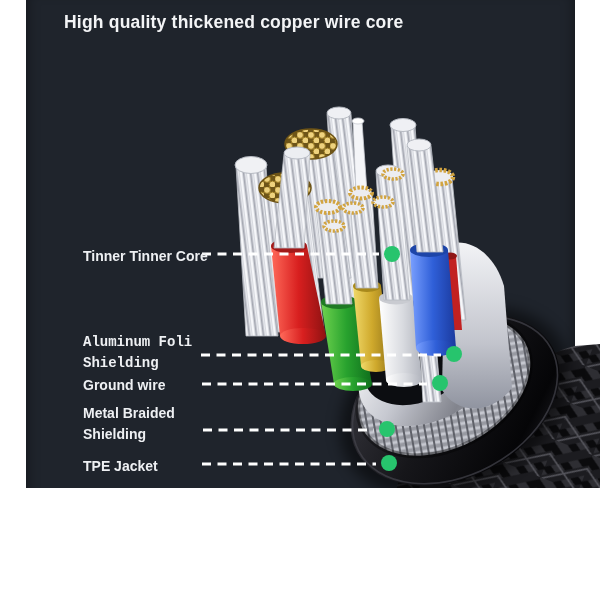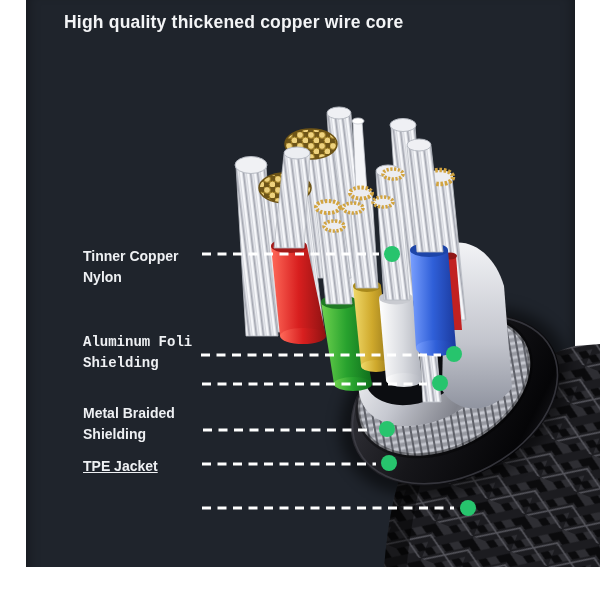--- a/index.html
+++ b/index.html
@@ -1,17 +1,17 @@
 <!DOCTYPE html>
 <html><head>
 <meta charset="utf-8">
 <style>
   html,body{margin:0;padding:0;}
   body{font-family:"Liberation Sans",sans-serif;}
-  .stage{position:relative;width:600px;height:567px;background:#ffffff;overflow:hidden;}
+  .stage{position:relative;width:600px;height:488px;background:#ffffff;overflow:hidden;}
   .panel{position:absolute;left:26px;top:0;width:549px;height:600px;background:#1f242c;
          box-shadow:inset 0 -10px 14px rgba(0,0,0,.45);}
   .art{position:absolute;left:0;top:0;width:600px;height:600px;}
   .page-title{position:absolute;left:64px;top:12px;font-size:17.5px;font-weight:bold;
               color:#f3f4f6;letter-spacing:.2px;white-space:nowrap;}
   .labels{position:absolute;left:0;top:0;width:600px;height:600px;pointer-events:none;}
   .label{position:absolute;left:83px;width:134px;font-size:14px;font-weight:bold;
          line-height:21px;color:#eef0f3;}
 </style>
 </head>
@@ -204,18 +204,19 @@
       <circle cx="387" cy="429" r="8"></circle>
       <circle cx="389" cy="463" r="8"></circle>
       <circle cx="468" cy="508" r="8"></circle>
     </g>
   </svg>
 
   <div class="page-title">High quality thickened copper wire core</div>
 
   <div class="labels">
 
-  <div class="label" style="top: 246px;">Tinner Copper Nylon</div>
+  <div class="label" style="top: 246px;">Tinner Tinner Core</div>
       <div class="label" style="top: 332px; font-family: Liberation Mono, monospace;">Aluminum Foli Shielding</div>
+      <div class="label" style="top: 375px;">Ground wire</div>
       <div class="label" style="top: 403px;">Metal Braided Shielding</div>
-      <div class="label" style="top: 456px; text-decoration: underline;">TPE Jacket</div>
+      <div class="label" style="top: 456px;">TPE Jacket</div>
     </div>
 </div>
 
 </body></html>

